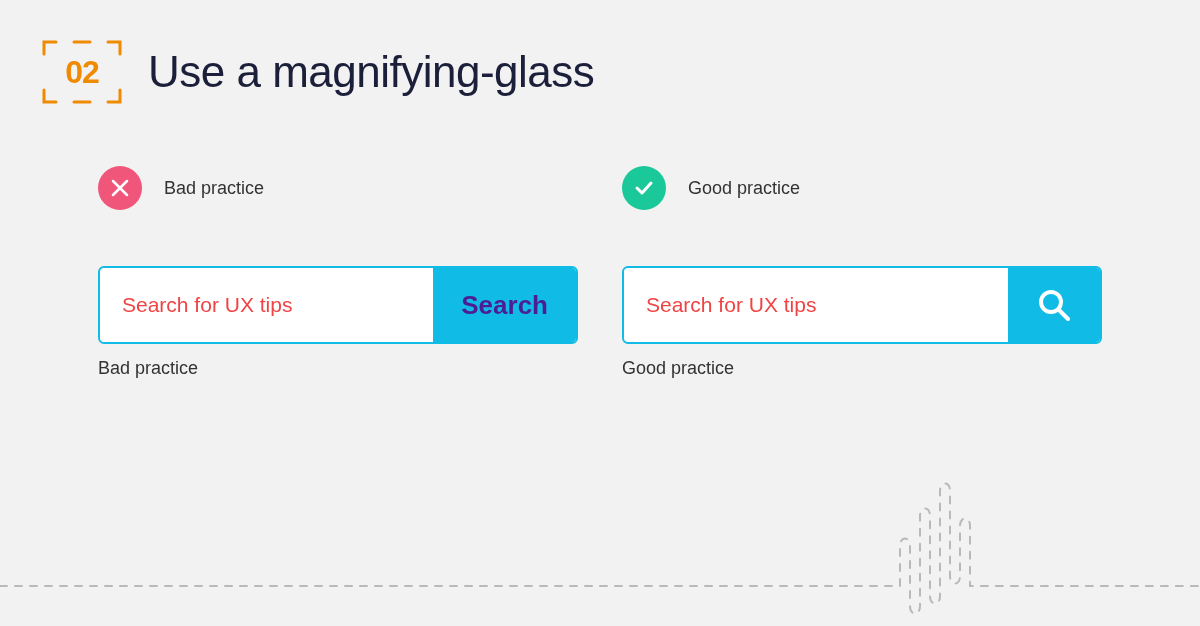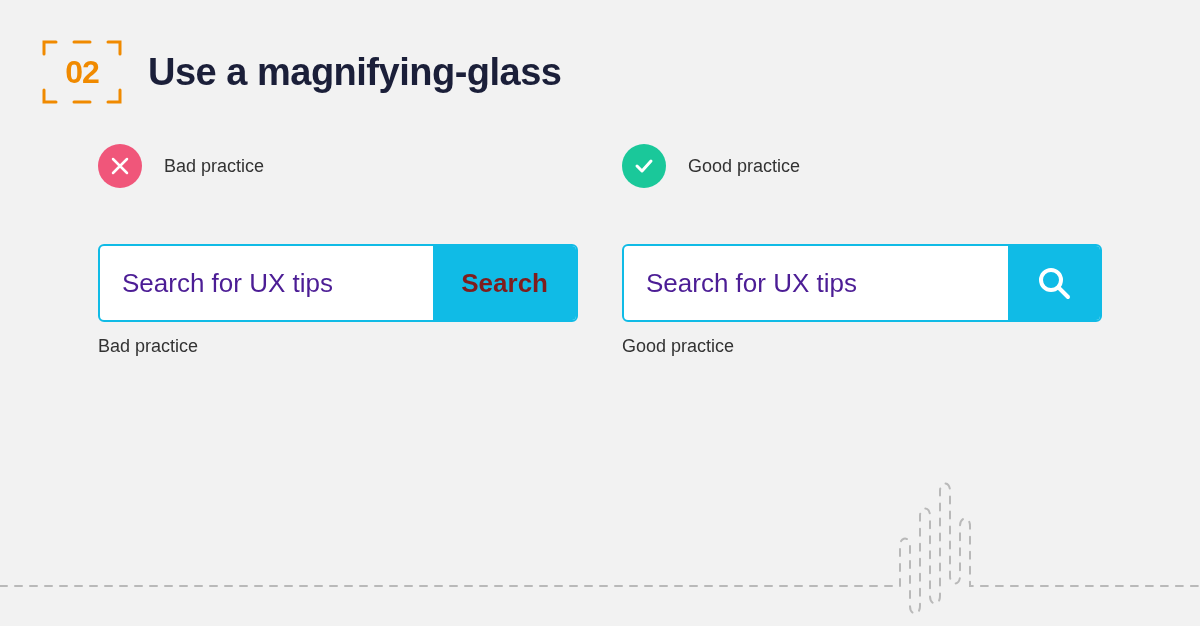--- a/index.html
+++ b/index.html
@@ -35,30 +35,30 @@
   }
   .number {
     font-size: 32px;
     font-weight: 800;
     color: #f08a00;
     position: relative;
     z-index: 1;
     letter-spacing: -1px;
   }
   .title {
-    font-size: 38px;
-    font-weight: 700;
+    font-size: 44px;
+    font-weight: 400;
     color: #1b1f39;
     letter-spacing: -0.5px;
   }
 
   
   .examples {
     position: absolute;
-    top: 144px;
+    top: 166px;
     left: 98px;
     right: 98px;
     display: flex;
     gap: 44px;
   }
   .example {
     flex: 1;
   }
 
   .badge-row {
@@ -89,27 +89,27 @@
     border-radius: 6px;
     overflow: hidden;
     height: 78px;
     background: #fff;
   }
   .search-text {
     flex: 1;
     display: flex;
     align-items: center;
     padding: 0 22px;
-    font-size: 26px;
-    color: #4c1d95;
+    font-size: 21px;
+    color: #ef4444;
     font-weight: 500;
   }
   .search-btn {
     background: #10bbe6;
-    color: #7f1d1d;
+    color: #4c1d95;
     display: flex;
     align-items: center;
     justify-content: center;
     font-size: 26px;
     font-weight: 700;
     padding: 0 28px;
     cursor: pointer;
   }
   .search-btn.icon-only {
     width: 92px;

